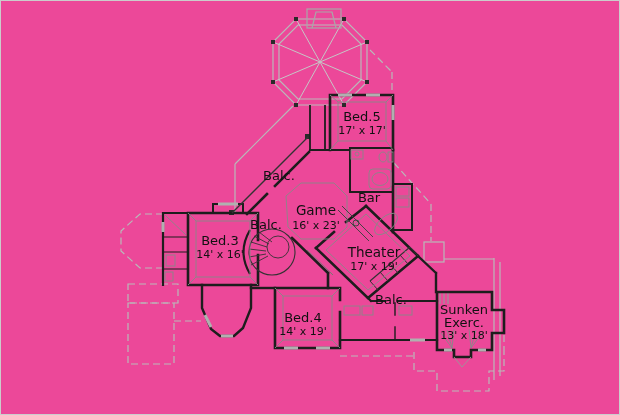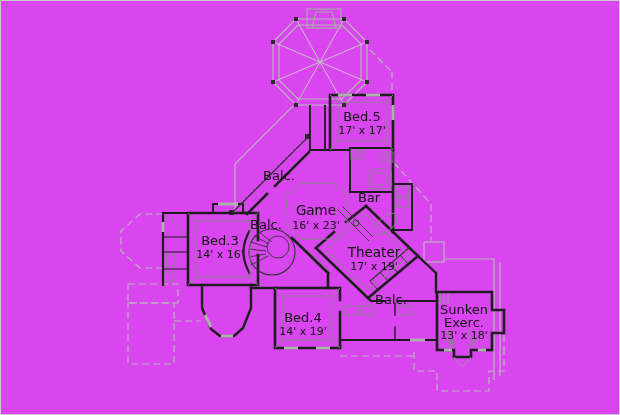--- a/index.html
+++ b/index.html
@@ -1,17 +1,17 @@
 <!DOCTYPE html>
 <html><head>
 <meta charset="utf-8">
 <style>
   html,body{margin:0;padding:0;background:#ffffff;}
   .frame{
-    width:620px;height:415px;position:relative;background:#d946ef;
+    width:620px;height:415px;position:relative;background:#ec4899;
     box-shadow: inset 0 0 0 1px #cccccc;
     font-family:"DejaVu Sans","Liberation Sans",sans-serif;
     overflow:hidden;
   }
   svg{display:block;}
   text{fill:#111111;}
   .room-name{font-size:13px;}
   .room-name-lg{font-size:13.5px;}
   .room-dims{font-size:11px;}
 </style>

